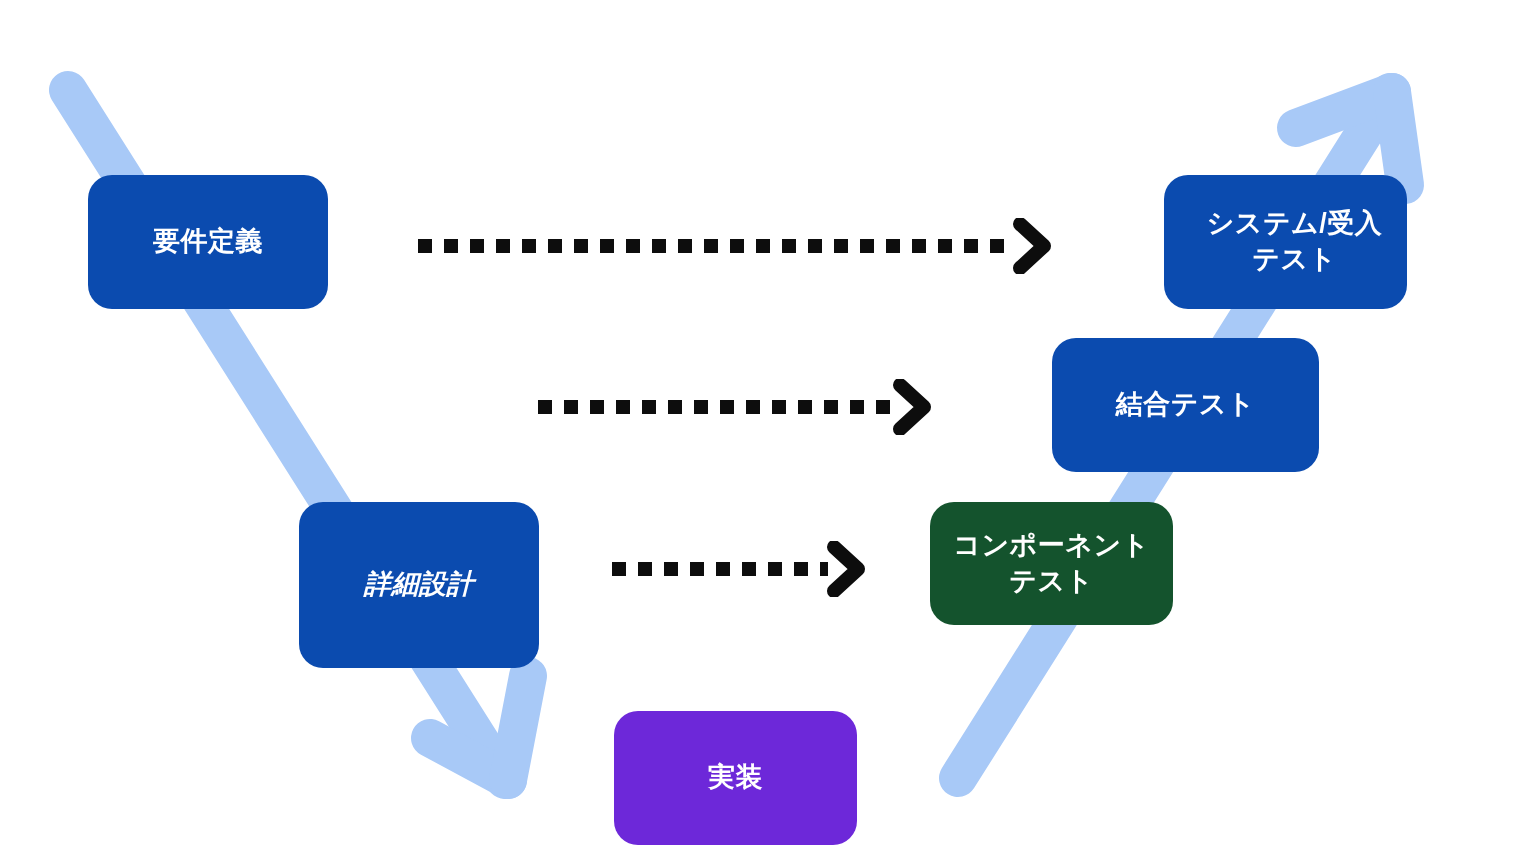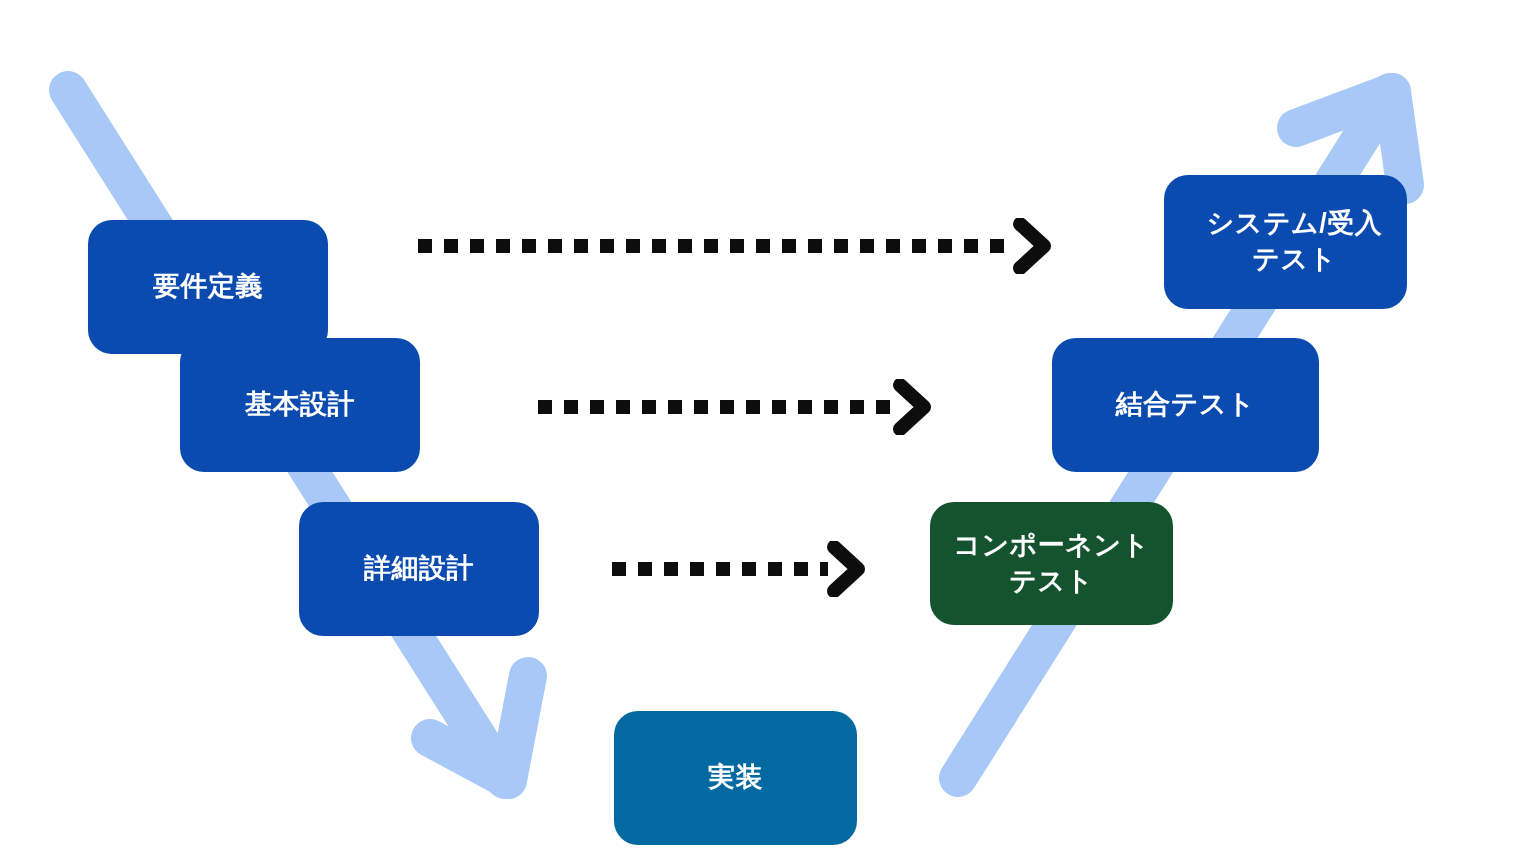--- a/index.html
+++ b/index.html
@@ -70,27 +70,26 @@
   <svg class="dotted-arrow" style="left:528px; top:379px; width:420px; height:56px;" viewBox="0 0 420 56">
     <line x1="10" y1="28" x2="366" y2="28" stroke="#0D0D0D" stroke-width="14" stroke-dasharray="14 12"></line>
     <path d="M 372 6 L 396 28 L 372 50" fill="none" stroke="#0D0D0D" stroke-width="14" stroke-linecap="round" stroke-linejoin="round"></path>
   </svg>
 
   <svg class="dotted-arrow" style="left:602px; top:541px; width:280px; height:56px;" viewBox="0 0 280 56">
     <line x1="10" y1="28" x2="226" y2="28" stroke="#0D0D0D" stroke-width="14" stroke-dasharray="14 12"></line>
     <path d="M 232 6 L 256 28 L 232 50" fill="none" stroke="#0D0D0D" stroke-width="14" stroke-linecap="round" stroke-linejoin="round"></path>
   </svg>
 
-  <div class="stage-box" style="left:88px; top:175px; width:240px; height:134px; background:#0B4BAF;margin-top:45px;">要件定義</div>
+  <div class="stage-box" style="left:88px; top:175px; width:240px; height:134px; background:#0B4BAF;">要件定義</div>
 
-  <div class="stage-box" style="left:180px; top:338px; width:240px; height:134px; background:#0B4BAF;">基本設計</div>
 
-  <div class="stage-box" style="left:299px; top:502px; width:240px; height:134px; background:#0B4BAF;">詳細設計</div>
+  <div class="stage-box" style="left:299px; top:502px; width:240px; height:166px; background:#0B4BAF;font-style:italic;">詳細設計</div>
 
-  <div class="stage-box" style="left:614px; top:711px; width:243px; height:134px; background:#0369a1;">実装</div>
+  <div class="stage-box" style="left:614px; top:711px; width:243px; height:134px; background:#6d28d9;">実装</div>
 
   <div class="stage-box" style="left:1164px; top:175px; width:243px; height:134px; background:#0B4BAF;padding-left:28px;">システム/受入
 テスト</div>
 
   <div class="stage-box" style="left:1052px; top:338px; width:267px; height:134px; background:#0B4BAF;">結合テスト</div>
 
   <div class="stage-box" style="left:930px; top:502px; width:243px; height:123px; background:#14532d;">コンポーネント
 テスト</div>
 
 </div>

